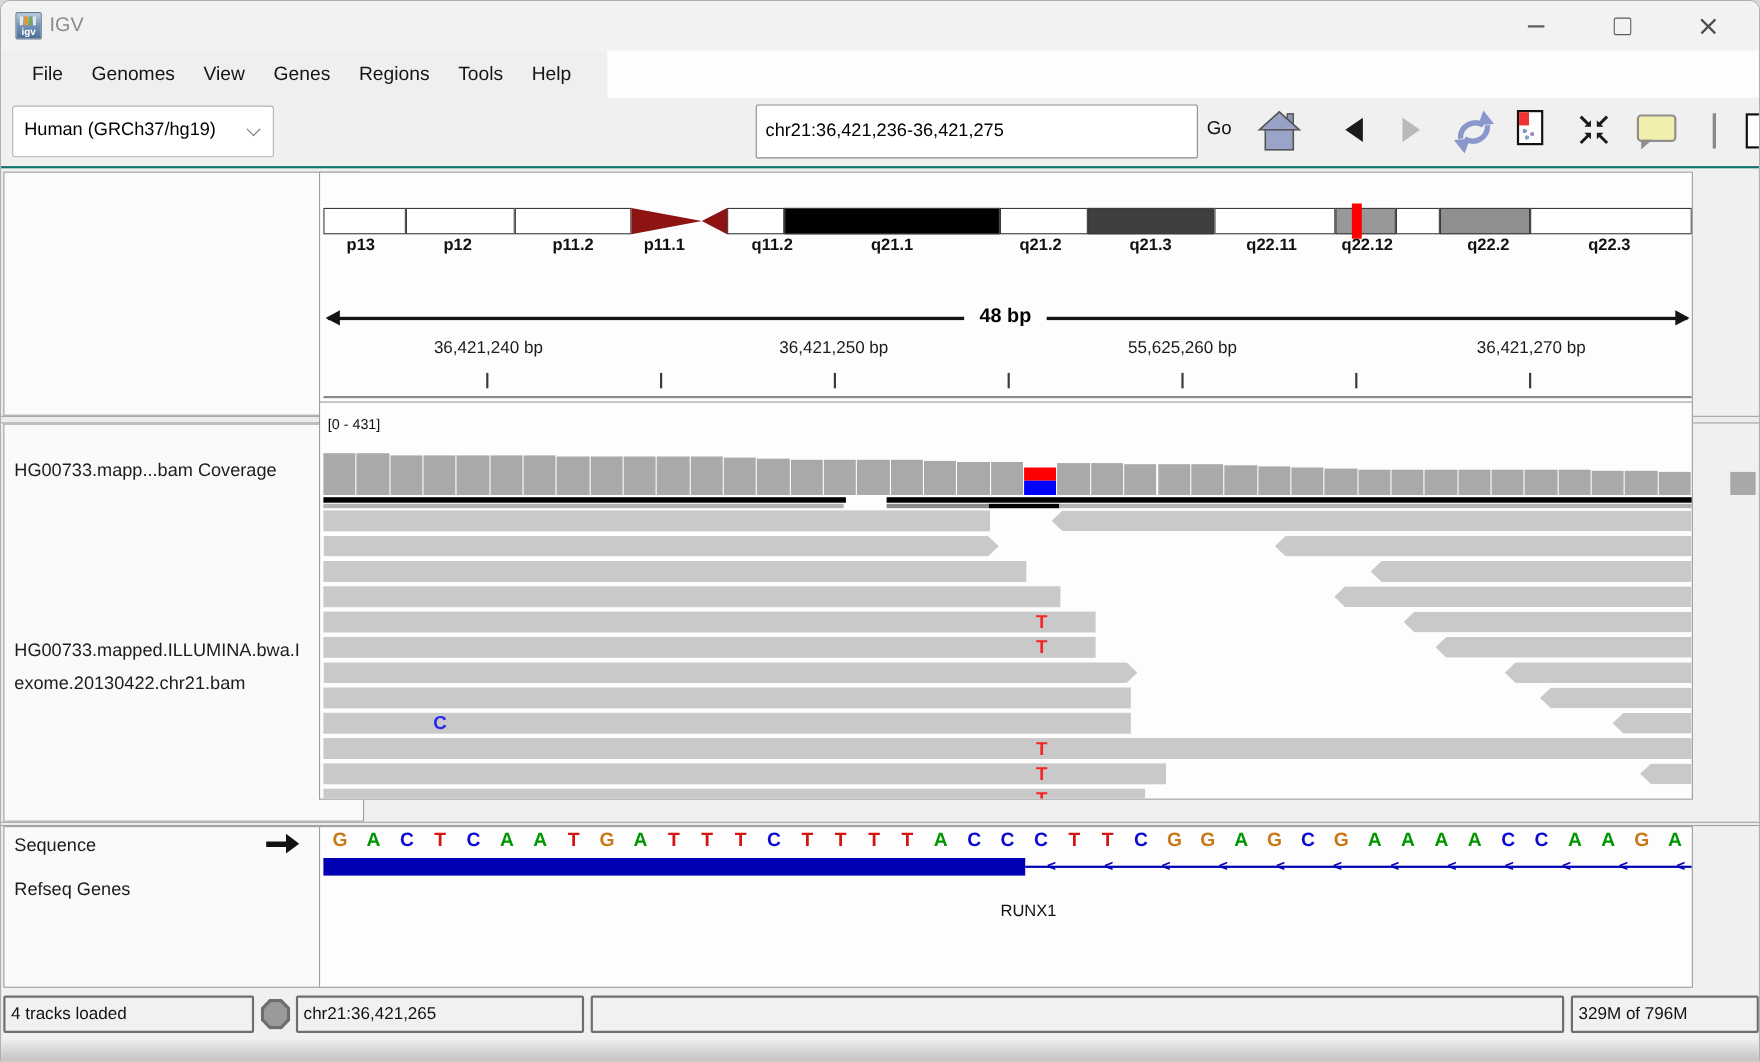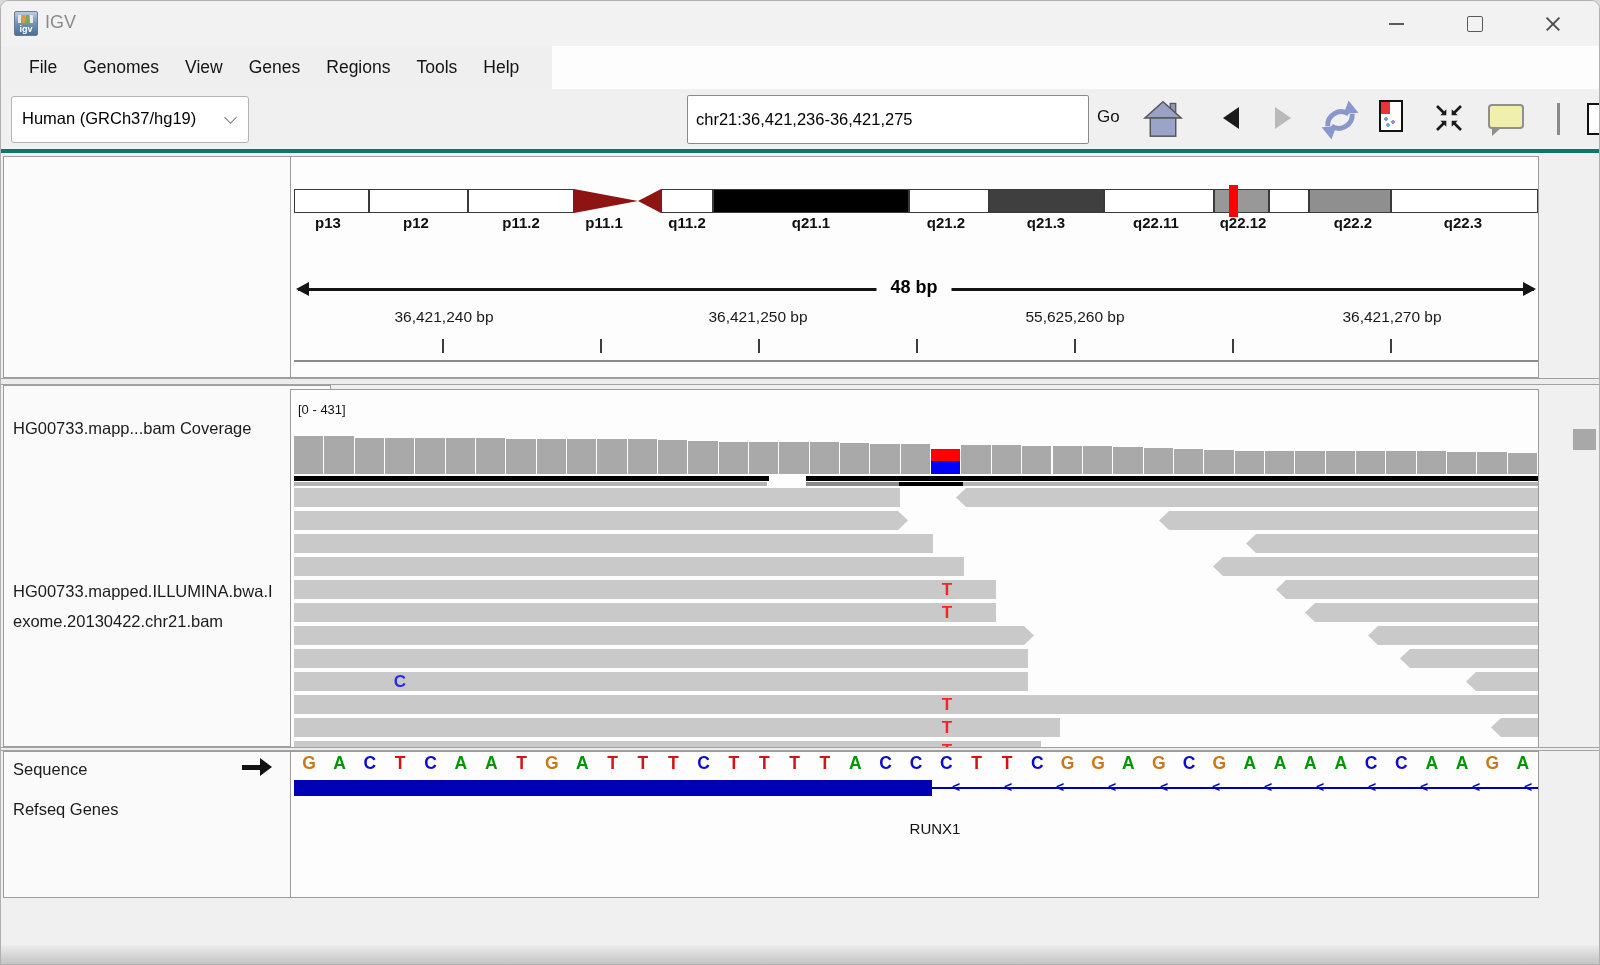--- a/index.html
+++ b/index.html
@@ -19,21 +19,21 @@
   .btn-min  { left:1372px; } .btn-max { left:1450px; } .btn-close { left:1528px; }
   .btn-min::after { content:""; position:absolute; left:16px; top:22px; width:15px; height:2px; background:#5c5c5c; }
   .btn-max::after { content:""; position:absolute; left:16px; top:15px; width:14px; height:14px; border:1.5px solid #5c5c5c; border-radius:2px; }
   .btn-close::before, .btn-close::after { content:""; position:absolute; left:15px; top:22px; width:18px; height:1.8px; background:#4e4e4e; }
   .btn-close::before { transform:rotate(45deg);} .btn-close::after { transform:rotate(-45deg);}
   
   .menubar { position:absolute; left:0; top:45px; width:1600px; height:43px; background:#fdfdfd; }
   .menustrip { position:absolute; left:0; top:0; width:551px; height:43px; background:#efefef; }
   .menubar span { position:relative; display:inline-block; line-height:43px; font-size:17.5px; color:#151515; padding:0 13px; }
   
-  .toolbar { position:absolute; left:0; top:88px; width:1600px; height:64px; background:#f0f0f0; border-bottom:4px solid #0f766e; }
+  .toolbar { position:absolute; left:0; top:88px; width:1600px; height:64px; background:#f0f0f0; border-bottom:2px solid #0f766e; }
   .combo { position:absolute; top:7px; height:47px; background:#fff; border:1px solid #b4b4b4; border-radius:3px; }
   .combo .val { position:absolute; left:10px; top:12px; font-size:16.5px; color:#000; white-space:nowrap; }
   .combo .chev { position:absolute; right:13px; top:16px; width:9px; height:9px; border-right:1.8px solid #707070; border-bottom:1.8px solid #707070; transform:rotate(45deg); }
   .combo-genome { left:10px; width:238px; }
   .combo-chrom  { left:258px; width:192px; }
   .locus { position:absolute; left:686px; top:6px; width:402px; height:49px; background:#fff; border:1px solid #8a8a8a; border-radius:2px;
            font-family:"Liberation Sans",sans-serif; font-size:16.5px; padding-left:8px; color:#000; }
   .go { position:absolute; left:1096px; top:18px; font-size:17px; color:#111; }
   .tbicon { position:absolute; top:12px; }
   .sep-v { position:absolute; left:1556px; top:14px; width:3px; height:32px; background:#8a8a8a; }
@@ -159,21 +159,21 @@
   <div class="label-box" style="top:155px; height:222px; background:#fbfbfb;"></div>
   <div class="data-box" style="top:155px; height:222px;">
     <div class="track-area" id="ideo-area">
         <div class="band" style="left: 0px; width: 75px; background: rgb(255, 255, 255);"></div>
         <div class="bandlab" style="left: 34px;">p13</div>
         <div class="band" style="left: 75px; width: 99px; background: rgb(255, 255, 255);"></div>
         <div class="bandlab" style="left: 122px;">p12</div>
         <div class="band" style="left: 174px; width: 106px; background: rgb(255, 255, 255);"></div>
         <div class="bandlab" style="left: 227px;">p11.2</div>
         <div class="band" style="left: 367px; width: 52px; background: rgb(255, 255, 255);"></div>
-        <div class="bandlab" style="left: 393px;">q11.2</div>
+        <div class="bandlab" style="left: 408px;">q11.2</div>
         <div class="band" style="left: 419px; width: 196px; background: rgb(0, 0, 0);"></div>
         <div class="bandlab" style="left: 517px;">q21.1</div>
         <div class="band" style="left: 615px; width: 80px; background: rgb(255, 255, 255);"></div>
         <div class="bandlab" style="left: 652px;">q21.2</div>
         <div class="band" style="left: 695px; width: 115px; background: rgb(63, 63, 63);"></div>
         <div class="bandlab" style="left: 752px;">q21.3</div>
         <div class="band" style="left: 810px; width: 110px; background: rgb(255, 255, 255);"></div>
         <div class="bandlab" style="left: 862px;">q22.11</div>
         <div class="band" style="left: 920px; width: 55px; background: rgb(152, 152, 152);"></div>
         <div class="bandlab" style="left: 949px;">q22.12</div>
@@ -205,21 +205,21 @@
       </div>
   </div>
 
   <div class="splitter" style="top:377px; height:7px;"></div>
 
   <div class="label-box" style="top:384px; height:362px;">
     <div class="tlabel" style="left:9px; top:33px;">HG00733.mapp...bam Coverage</div>
     <div class="tlabel" style="left:9px; top:196px;">HG00733.mapped.ILLUMINA.bwa.I</div>
     <div class="tlabel" style="left:9px; top:226px;">exome.20130422.chr21.bam</div>
   </div>
-  <div class="data-box" style="top:388px; height:362px;">
+  <div class="data-box" style="top:364px; height:362px;">
     <div class="track-area" id="align-area">
       <div class="covlab">[0 - 431]</div>
     <div class="cbar" style="left: 0px; top: 46px; width: 29.34px; height: 38px;"></div>
         <div class="cbar" style="left: 30.34px; top: 46px; width: 29.34px; height: 38px;"></div>
         <div class="cbar" style="left: 60.68px; top: 48px; width: 29.34px; height: 36px;"></div>
         <div class="cbar" style="left: 91.02px; top: 48px; width: 29.34px; height: 36px;"></div>
         <div class="cbar" style="left: 121.36px; top: 48px; width: 29.34px; height: 36px;"></div>
         <div class="cbar" style="left: 151.7px; top: 48px; width: 29.34px; height: 36px;"></div>
         <div class="cbar" style="left: 182.04px; top: 48px; width: 29.34px; height: 36px;"></div>
         <div class="cbar" style="left: 212.38px; top: 49px; width: 29.34px; height: 35px;"></div>
@@ -357,14 +357,21 @@
         <div class="garrow" style="left: 974px;">&lt;</div>
         <div class="garrow" style="left: 1026px;">&lt;</div>
         <div class="garrow" style="left: 1078px;">&lt;</div>
         <div class="garrow" style="left: 1130px;">&lt;</div>
         <div class="garrow" style="left: 1182px;">&lt;</div>
         <div class="garrow" style="left: 1234px;">&lt;</div>
         <div class="genename" style="left: 641px;">RUNX1</div>
       </div>
   </div>
 
+  <div class="statusbar">
+    <div class="statusbox" style="left:2px; width:228px;">4 tracks loaded</div>
+    <div class="octagon"></div>
+    <div class="statusbox" style="left:268px; width:262px;">chr21:36,421,265</div>
+    <div class="statusbox" style="left:536px; width:885px;"></div>
+    <div class="statusbox" style="left:1427px; width:171px;">329M of 796M</div>
+  </div>
   <div class="bottomband"></div>
 </div>
 
 </body></html>

